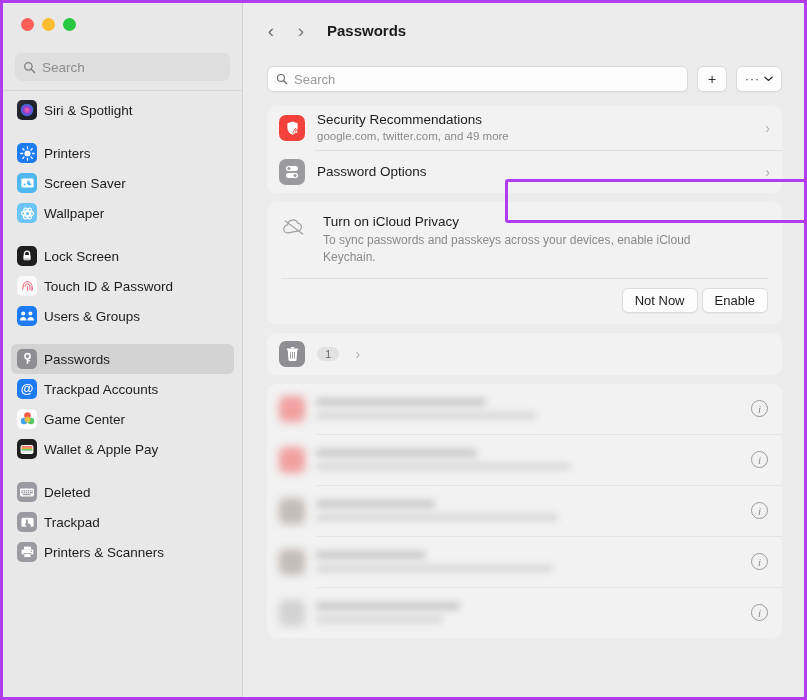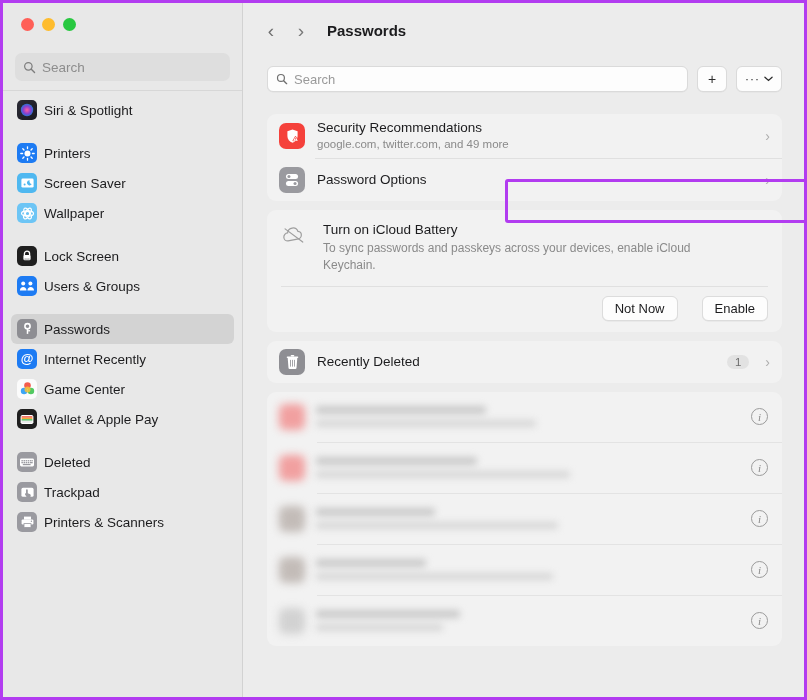--- a/index.html
+++ b/index.html
@@ -133,21 +133,20 @@
     box-shadow: 0 0.5px 0.5px rgba(0,0,0,.05);
   }
 
   .content { padding: 6px 22px 0 24px; }
 
   .card {
     background: #f2f2f2;
     border-radius: 9px;
     overflow: hidden;
     margin-bottom: 9px;
-    margin-top: 8px;
   }
   .row {
     display: flex;
     align-items: center;
     gap: 12px;
     padding: 0 12px;
     min-height: 44px;
     position: relative;
   }
   .row-sep { height: 1px; background: #e0e0e0; margin-left: 48px; }
@@ -182,21 +181,21 @@
     z-index: 30;
   }
 
   
   .kc-card { background: #f2f2f2; border-radius: 9px; margin-bottom: 9px; padding: 12px 14px 0 14px; }
   .kc-top { display: flex; gap: 14px; align-items: flex-start; }
   .kc-icon { width: 28px; flex: 0 0 28px; padding-top: 3px; }
   .kc-title { font-size: 13.5px; color: #1c1c1e; margin-bottom: 3px; }
   .kc-body { font-size: 12px; color: #8a8a8a; line-height: 1.45; max-width: 420px; }
   .kc-divider { height: 1px; background: #e0e0e0; margin: 11px 0 0 0; }
-  .kc-actions { display: flex; justify-content: flex-end; gap: 24px; padding: 9px 0 11px 0; }
+  .kc-actions { display: flex; justify-content: flex-end; gap: 4px; padding: 9px 0 11px 0; }
   .pill {
     background: #fdfdfd;
     border: 1px solid #dcdcdc;
     border-radius: 6px;
     font-size: 13px;
     color: #1c1c1e;
     padding: 4px 12px;
     box-shadow: 0 0.5px 0.6px rgba(0,0,0,.07);
   }
 
@@ -322,20 +321,34 @@
               <g fill="#1f1f1f">
                 <circle cx="5.1" cy="10" r=".55"></circle>
                 <circle cx="7" cy="10" r=".55"></circle>
                 <circle cx="8.9" cy="10" r=".55"></circle>
               </g>
             </svg>
         </span>
         <span>Lock Screen</span>
       </div>
       <div class="sb-item">
+        <span class="sb-icon" style="background:#fafafa">
+          <svg width="15" height="15" viewBox="0 0 15 15">
+              <g fill="none" stroke="#f2617a" stroke-width="1" stroke-linecap="round">
+                <path d="M3 7.2a4.5 4.5 0 019 0v3"></path>
+                <path d="M5 7.4a2.5 2.5 0 015 0v3.4"></path>
+                <path d="M7.4 7.6v4"></path>
+                <path d="M2.6 10.4c.4-.8.6-1.8.6-2.9"></path>
+                <path d="M11.9 11.6c.4-1 .5-2 .5-3"></path>
+              </g>
+            </svg>
+        </span>
+        <span>Touch ID &amp; Password</span>
+      </div>
+      <div class="sb-item">
         <span class="sb-icon" style="background:#1d7bf3">
           <svg width="16" height="12" viewBox="0 0 16 12">
               <g fill="#fff">
                 <circle cx="4.2" cy="3.6" r="2"></circle>
                 <circle cx="11.4" cy="3.6" r="2"></circle>
                 <path d="M.9 10.4c0-2 1.5-3.3 3.3-3.3s3.3 1.3 3.3 3.3z"></path>
                 <path d="M8.4 10.4c0-2 1.5-3.3 3.3-3.3s3.3 1.3 3.3 3.3z"></path>
               </g>
             </svg>
         </span>
@@ -353,21 +366,21 @@
             </svg>
         </span>
         <span>Passwords</span>
       </div>
       <div class="sb-item">
         <span class="sb-icon" style="background:#1d7bf3;font-size:15px;font-weight:bold;">
           <svg width="16" height="16" viewBox="0 0 16 16">
               <text x="8" y="12.4" text-anchor="middle" font-family="Liberation Sans, sans-serif" font-size="13" fill="#fff">@</text>
             </svg>
         </span>
-        <span>Internet Recently</span>
+        <span>Trackpad Accounts</span>
       </div>
       <div class="sb-item">
         <span class="sb-icon" style="background:#fbfbfb">
           <svg width="17" height="17" viewBox="0 0 17 17">
               <circle cx="8.5" cy="4.6" r="3.3" fill="#f24e3e" opacity=".92"></circle>
               <circle cx="5.1" cy="10" r="3.3" fill="#2a9df4" opacity=".92"></circle>
               <circle cx="11.9" cy="10" r="3.3" fill="#43c455" opacity=".92"></circle>
               <circle cx="8.5" cy="8.4" r="3" fill="#f5c23a" opacity=".85"></circle>
             </svg>
         </span>
@@ -505,21 +518,21 @@
 
       <div class="kc-card">
         <div class="kc-top">
           <div class="kc-icon">
             <svg width="26" height="20" viewBox="0 0 28 20">
               <path d="M7.6 16.4a4.3 4.3 0 01-.5-8.6 5.8 5.8 0 0111.2-1.6 3.9 3.9 0 013.6 3.9 4.3 4.3 0 01-4.3 4.3z" fill="none" stroke="#9e9e9e" stroke-width="1.3" stroke-linejoin="round"></path>
               <line x1="4.4" y1="3.4" x2="23.4" y2="17.6" stroke="#9e9e9e" stroke-width="1.3" stroke-linecap="round"></line>
             </svg>
           </div>
           <div>
-            <div class="kc-title">Turn on iCloud Battery</div>
+            <div class="kc-title">Turn on iCloud Privacy</div>
             <div class="kc-body">To sync passwords and passkeys across your devices, enable iCloud Keychain.</div>
           </div>
         </div>
         <div class="kc-divider"></div>
         <div class="kc-actions">
           <div class="pill">Not Now</div>
           <div class="pill">Enable</div>
         </div>
       </div>
 
@@ -530,23 +543,20 @@
               <path d="M2.6 4.6h10.8l-.9 11.1a1.3 1.3 0 01-1.3 1.2H4.8a1.3 1.3 0 01-1.3-1.2z" fill="#fff"></path>
               <rect x="1.5" y="2.8" width="13" height="1.6" rx=".8" fill="#fff"></rect>
               <rect x="6" y="1" width="4" height="1.9" rx=".8" fill="#fff"></rect>
               <g fill="#8e8e93">
                   <rect x="5.4" y="6.6" width=".9" height="7.6"></rect>
                   <rect x="7.6" y="6.6" width=".9" height="7.6"></rect>
                   <rect x="9.8" y="6.6" width=".9" height="7.6"></rect>
                 </g>
             </svg>
           </div>
-          <div class="row-texts">
-            <div class="row-title">Recently Deleted</div>
-          </div>
           <span class="badge">1</span>
           <span class="chev">›</span>
         </div>
       </div>
 
       <div class="pwlist">
         <div class="pwrow">
           <div class="pw-fav" style="background:#f1a0a0"></div>
           <div class="pw-lines">
               <div class="pw-l1" style="width:40%"></div>

